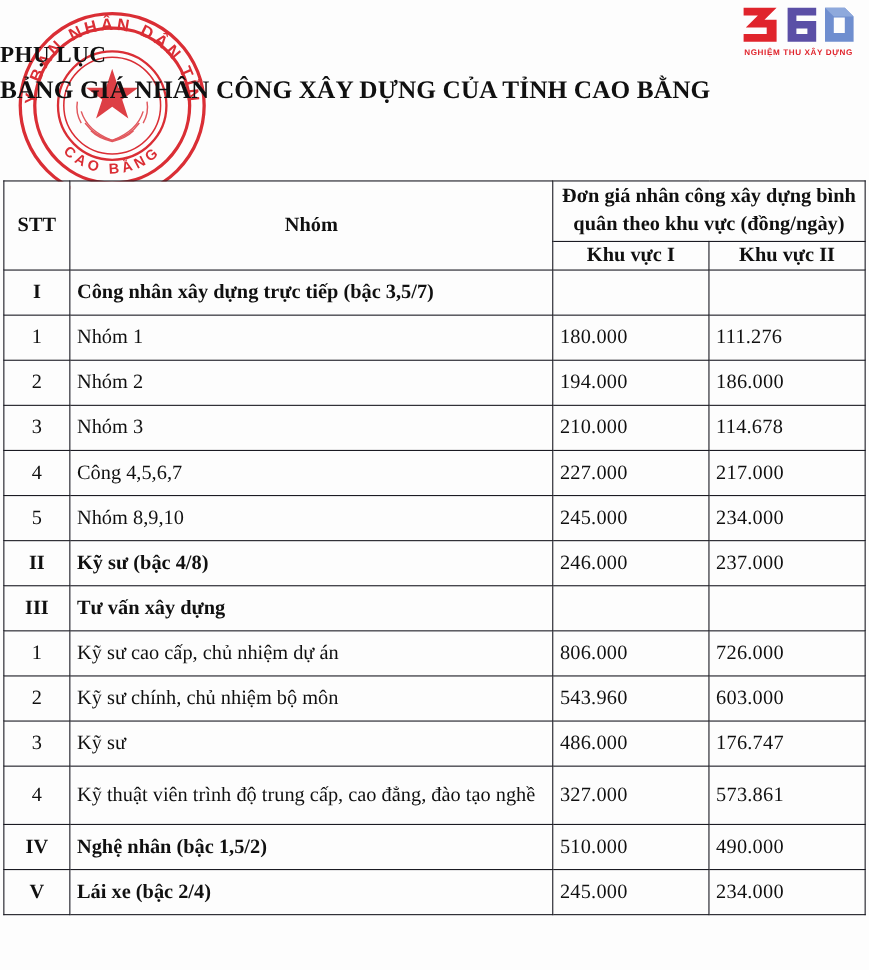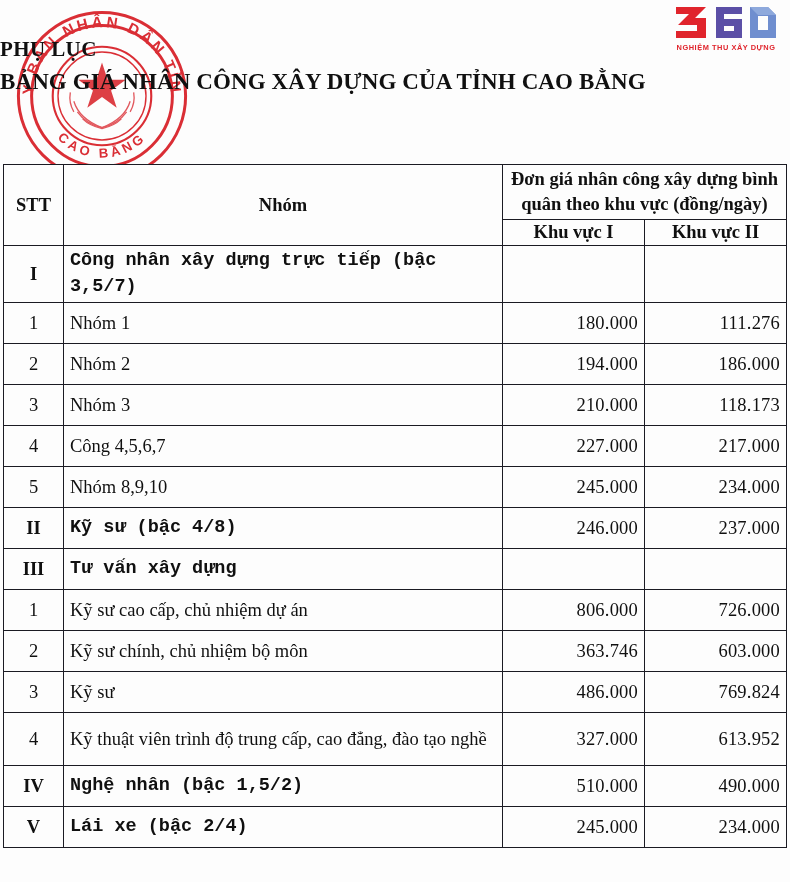--- a/index.html
+++ b/index.html
@@ -106,23 +106,23 @@
     text-align:center;
     font-size:19px;
     padding:3px 2px;
   }
   td.stt.rom{ font-weight:bold; }
   td.group{
     text-align:left;
     padding-left:11px;
     line-height:26px;
   }
-  td.group.bold{ font-weight:bold;font-family:Liberation Mono, monospace; }
+  td.group.bold{ font-weight:bold; }
   td.val{
-    text-align:right;
+    text-align:left;
     letter-spacing:.2px;
     white-space:nowrap;
     margin-top:48px;
   }
   tr.r-tall td{ height:53px; }
   tr.r-norm td{ height:41px; }
 </style>
 </head>
 <body>
 
@@ -212,21 +212,21 @@
         <tr class="r-norm">
           <td class="stt">2</td>
           <td class="group">Nhóm 2</td>
           <td class="val">194.000</td>
           <td class="val">186.000</td>
         </tr>
         <tr class="r-norm">
           <td class="stt">3</td>
           <td class="group">Nhóm 3</td>
           <td class="val">210.000</td>
-          <td class="val">118.173</td>
+          <td class="val">114.678</td>
         </tr>
         <tr class="r-norm">
           <td class="stt">4</td>
           <td class="group">Công 4,5,6,7</td>
           <td class="val">227.000</td>
           <td class="val">217.000</td>
         </tr>
         <tr class="r-norm">
           <td class="stt">5</td>
           <td class="group">Nhóm 8,9,10</td>
@@ -247,34 +247,34 @@
         </tr>
         <tr class="r-norm">
           <td class="stt">1</td>
           <td class="group">Kỹ sư cao cấp, chủ nhiệm dự án</td>
           <td class="val">806.000</td>
           <td class="val">726.000</td>
         </tr>
         <tr class="r-norm">
           <td class="stt">2</td>
           <td class="group">Kỹ sư chính, chủ nhiệm bộ môn</td>
-          <td class="val">363.746</td>
+          <td class="val">543.960</td>
           <td class="val">603.000</td>
         </tr>
         <tr class="r-norm">
           <td class="stt">3</td>
           <td class="group">Kỹ sư</td>
           <td class="val">486.000</td>
-          <td class="val">769.824</td>
+          <td class="val">176.747</td>
         </tr>
         <tr class="r-tall">
           <td class="stt">4</td>
           <td class="group">Kỹ thuật viên trình độ trung cấp, cao đẳng, đào tạo nghề</td>
           <td class="val">327.000</td>
-          <td class="val">613.952</td>
+          <td class="val">573.861</td>
         </tr>
         <tr class="r-norm">
           <td class="stt rom">IV</td>
           <td class="group bold">Nghệ nhân (bậc 1,5/2)</td>
           <td class="val">510.000</td>
           <td class="val">490.000</td>
         </tr>
         <tr class="r-norm">
           <td class="stt rom">V</td>
           <td class="group bold">Lái xe (bậc 2/4)</td>

